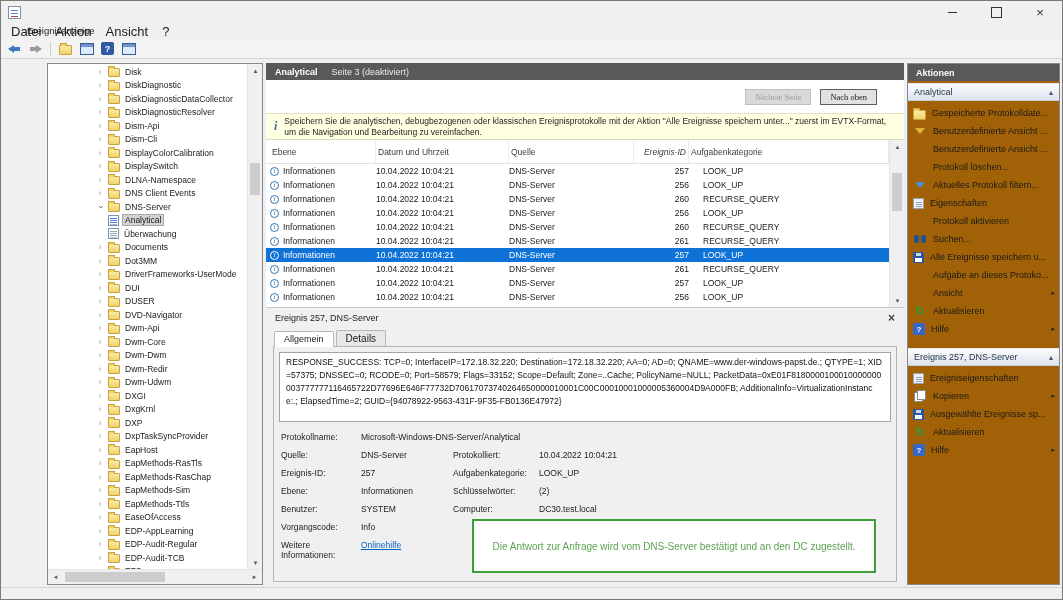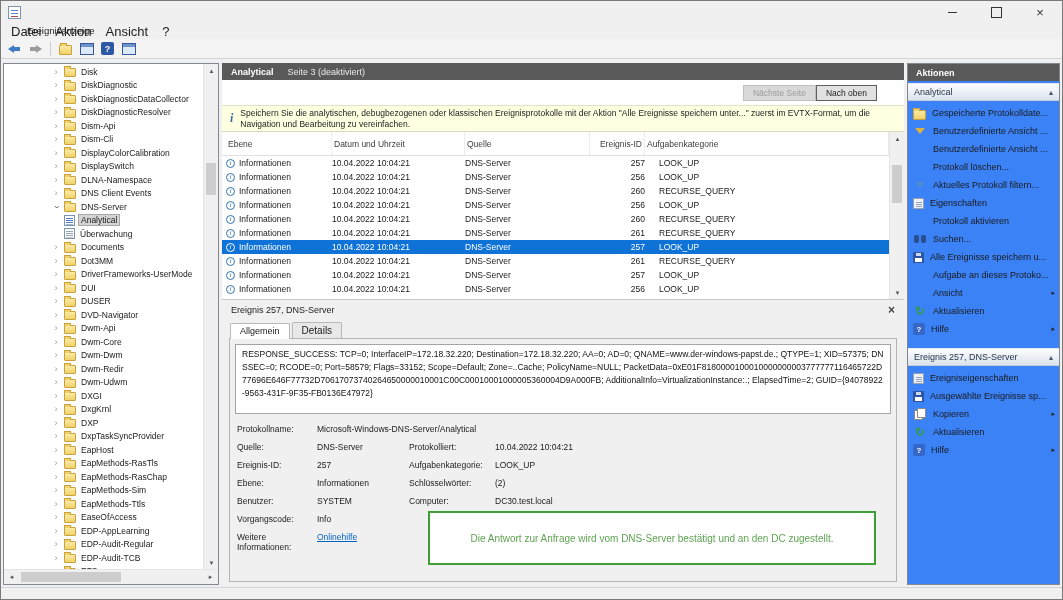--- a/index.html
+++ b/index.html
@@ -28,24 +28,24 @@
   .tb-fwd::before { content:""; width:0; height:0; border-top:4px solid transparent; border-bottom:4px solid transparent; border-left:6px solid #9a9a9a; position:absolute; right:2px; }
   .tb-fwd::after { content:""; width:6px; height:4px; background:#9a9a9a; position:absolute; left:3px; }
   .tb-sep { width:1px; height:14px; background:#cfcfcf; margin:0 2px; }
   .tb-folder { width:13px; height:10px; background:linear-gradient(#fbeaa6,#f0d268); border:1px solid #caa23c; border-radius:1px; position:relative; margin-top:2px; }
   .tb-folder::before { content:""; position:absolute; top:-3px; left:0; width:5px; height:2px; background:#f0d268; border:1px solid #caa23c; border-bottom:none; }
   .tb-win { width:14px; height:12px; border:1px solid #38589c; background:#dcE9f8; position:relative; }
   .tb-win::before { content:""; position:absolute; top:0; left:0; right:0; height:3px; background:#6f94c9; }
   .tb-help { width:13px; height:13px; background:#2e57a4; border-radius:2px; color:#fff; display:flex; align-items:center; justify-content:center; }
   .tb-help::before { content:"?"; font-size:9px; font-weight:bold; }
   
-  .content { display:flex; height:528px; padding:4px 2px 2px 2px; gap:3px; }
+  .content { display:flex; height:528px; padding:4px 2px 2px 2px; gap:3px;margin-left:44px; }
   .tree-panel { width:216px; background:#fff; border:1px solid #828790; display:flex; flex-direction:column; }
   .center-panel { flex:1; min-width:0; display:flex; flex-direction:column; background:#fff; }
-  .right-panel { width:153px; background:#3b82f6; border:1px solid #828790; display:flex; flex-direction:column; }
+  .right-panel { width:153px; background:#a16207; border:1px solid #828790; display:flex; flex-direction:column; }
   
   .vscroll { width:15px; background:#f0f0f0; display:flex; flex-direction:column; border-left:1px solid #e4e4e4; flex:none; }
   .hscroll { height:15px; background:#f0f0f0; display:flex; border-top:1px solid #e4e4e4; flex:none; }
   .sarr { width:15px; height:13px; display:flex; align-items:center; justify-content:center; color:#555; font-size:7px; flex:none; }
   .sa-up::before { content:"\25B4"; } .sa-dn::before { content:"\25BE"; }
   .sa-lf::before { content:"\25C2"; } .sa-rt::before { content:"\25B8"; }
   .strack { flex:1; position:relative; }
   .sthumb { position:absolute; background:#cdcdcd; }
   
   .tree-wrap { flex:1; display:flex; min-height:0; }
@@ -61,40 +61,40 @@
   .tree-item.selected .lbl { background:#d4d4d4; border:1px solid #a8a8a8; }
   .i-folder { width:12px !important; height:9px !important; background:linear-gradient(#fbeaa6,#f0d268); border:1px solid #caa23c; border-radius:1px; margin-top:2px; }
   .i-folder::before { content:""; position:absolute; top:-3px; left:-1px; width:5px; height:2px; background:#f0d268; border:1px solid #caa23c; border-bottom:none; }
   .i-log, .i-log2 { width:11px !important; height:11px !important; background:#fff; border:1px solid #7e93ad; }
   .i-log::before { content:""; position:absolute; left:1px; top:2px; width:7px; height:1px; background:#4a79c9; box-shadow:0 2px 0 #4a79c9, 0 4px 0 #4a79c9, 0 6px 0 #9ab2d8; }
   .i-log2::before { content:""; position:absolute; left:1px; top:2px; width:7px; height:1px; background:#9aa4b2; box-shadow:0 2px 0 #9aa4b2, 0 4px 0 #9aa4b2, 0 6px 0 #c3c9d2; }
   
   .tabbar { height:17px; background:#595959; color:#fff; display:flex; align-items:center; padding-left:9px; gap:14px; flex:none; }
   .tab-title { font-weight:bold; font-size:9px; }
   .tab-sub { font-size:9px; color:#eaeaea; }
-  .btnrow { height:25px; background:#fff; display:flex; justify-content:flex-end; align-items:center; gap:0; padding-right:27px; flex:none; }
+  .btnrow { height:33px; background:#fff; display:flex; justify-content:flex-end; align-items:center; gap:9px; padding-right:27px; flex:none;font-family:Liberation Serif, serif; }
   .btn { font-size:8.5px; padding:2px 9px; border:1px solid #a9a9a9; background:#e1e1e1; color:#222; }
   .btn.disabled { background:#d9d9d9; border-color:#bfbfbf; color:#9b9b9b; }
   .btn.primary { border-color:#5f5f5f; }
   .infobar { min-height:27px; background:#ffffe1; border-top:1px solid #e2e2c5; border-bottom:1px solid #d9d9c0; display:flex; align-items:center; gap:7px; padding:2px 8px; flex:none; }
   .info-i { color:#3a6ea5; font-family:"Liberation Serif","DejaVu Serif",serif; font-style:italic; font-weight:bold; font-size:12px; flex:none; }
   .info-i::before { content:"i"; }
   .infobar .txt { line-height:1.25; color:#222; }
   
   .tablewrap { height:168px; display:flex; flex:none; border-bottom:1px solid #c8c8c8; }
   .tbl { flex:1; min-width:0; display:flex; flex-direction:column; }
   .thead { height:24px; display:flex; align-items:center; border-bottom:1px solid #e0e0e0; color:#3c3c3c; padding-left:4px; flex:none; }
   .thead span { border-right:1px solid #ececec; height:100%; display:flex; align-items:center; padding-left:2px; }
   .tbody { flex:1; overflow:hidden; }
   .trow { height:14px; display:flex; align-items:center; padding-left:4px; }
   .c1 { width:106px; display:flex; align-items:center; }
   .c2 { width:133px; } .c3 { width:125px; }
   .c4 { width:55px; text-align:right; justify-content:flex-end; display:flex; }
   .c5 { flex:1; padding-left:14px; }
-  .thead .c4 { padding-right:2px; }
+  .thead .c4 { padding-right:2px;font-style:italic; }
   .ii { width:9px; height:9px; border:1px solid #2f76b5; border-radius:50%; color:#2f76b5; display:inline-flex; align-items:center; justify-content:center; margin-right:4px; flex:none; font-style:italic; font-size:7px; font-family:"Liberation Serif","DejaVu Serif",serif; }
   .ii::before { content:"i"; }
   .trow.selected { background:#0f72d7; color:#fff; }
   .trow.selected .ii { border-color:#fff; color:#fff; }
   
   .details { flex:1; background:#f0f0f0; display:flex; flex-direction:column; min-height:0; }
   .d-head { height:19px; display:flex; align-items:center; padding:0 9px; flex:none; }
   .d-title { flex:1; font-size:9px; color:#222; }
   .d-close { color:#444; font-size:12px; font-weight:bold; }
   .d-close::before { content:"\00D7"; }
@@ -743,33 +743,33 @@
       <span class="st">Ereignis 257, DNS-Server</span>
     </div>
     <div class="act-list">
 
         <div class="act-item">
           <span class="ico i-properties"></span>
           <span class="albl">Ereigniseigenschaften</span>
 
         </div>
 
-        <div class="act-item">
-          <span class="ico i-save"></span>
-          <span class="albl">Ausgewählte Ereignisse sp...</span>
-
-        </div>
-
         <div class="act-item submenu">
           <span class="ico i-copy"></span>
           <span class="albl">Kopieren</span>
           <span class="sub"></span>
         </div>
 
         <div class="act-item">
+          <span class="ico i-save"></span>
+          <span class="albl">Ausgewählte Ereignisse sp...</span>
+
+        </div>
+
+        <div class="act-item">
           <span class="ico i-refresh"></span>
           <span class="albl">Aktualisieren</span>
 
         </div>
 
         <div class="act-item submenu">
           <span class="ico i-help"></span>
           <span class="albl">Hilfe</span>
           <span class="sub"></span>
         </div>

